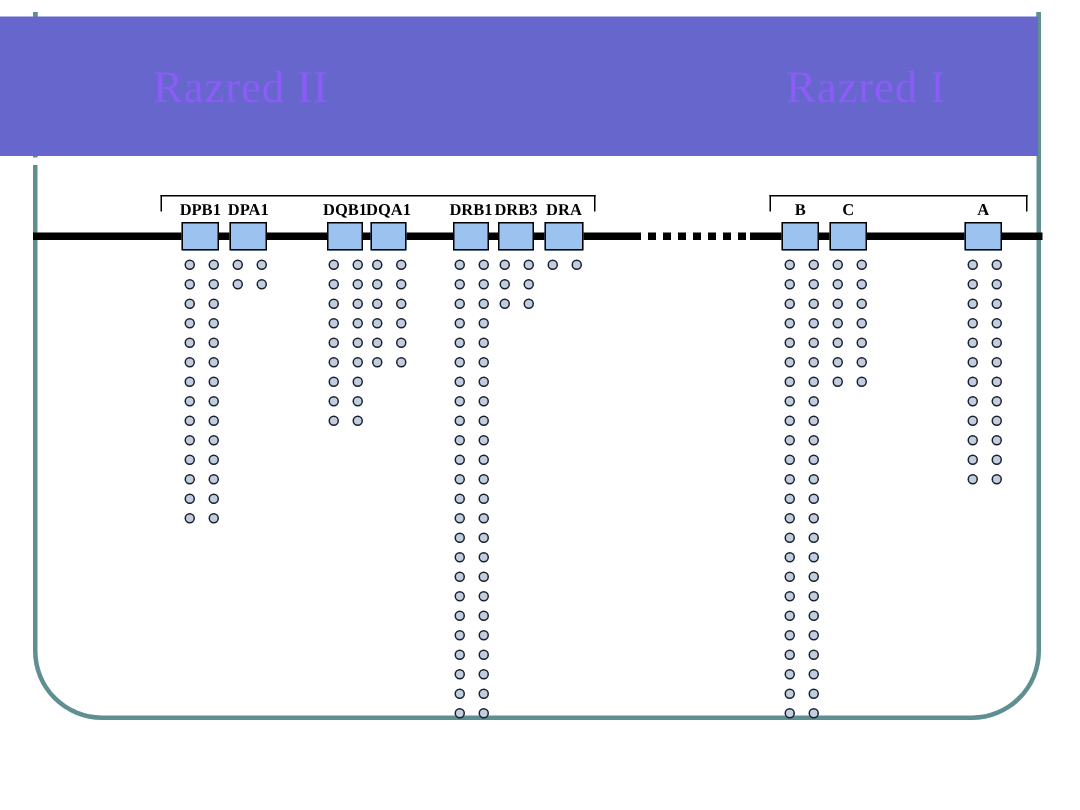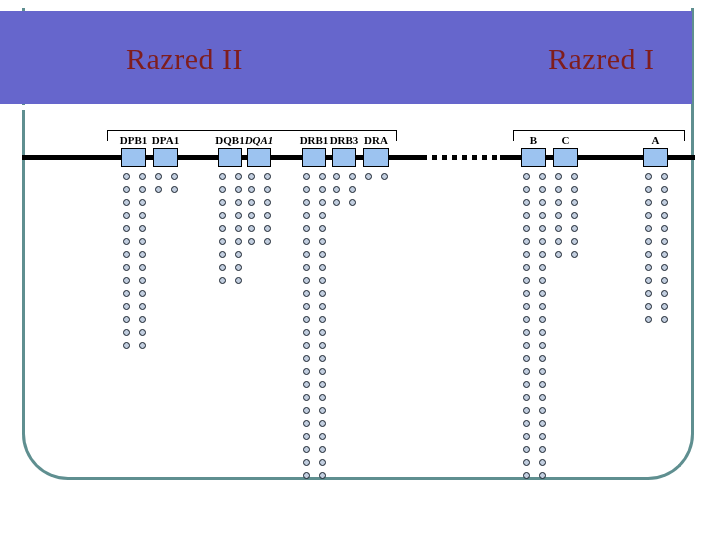--- a/index.html
+++ b/index.html
@@ -57,27 +57,26 @@
   #title-rule {
     position: absolute;
     left: 0;
     top: 94px;
     width: 640px;
     height: 5px;
     background: #ffffff;
   }
   .title-text {
     position: absolute;
-    color: #7f1d1d;
+    color: #8b5cf6;
     font-family: "Liberation Serif", serif;
     font-size: 30px;
     font-weight: normal;
     white-space: nowrap;
     letter-spacing: 0.5px;
-    margin-left: 24px;
   }
   #title-left  { left: 102px; top: 42px; }
   #title-right { left: 524px; top: 42px; }
 
   
   #map-layer {
     position: absolute;
     left: 0;
     top: 0;
     width: 720px;
@@ -178,21 +177,21 @@
       <div class="gene-box" style="left: 332px; width: 24px;"></div>
       <div class="gene-box" style="left: 363px; width: 26px;"></div>
       <div class="gene-box" style="left: 521px; width: 25px;"></div>
       <div class="gene-box" style="left: 553px; width: 25px;"></div>
       <div class="gene-box" style="left: 643px; width: 25px;"></div>
     </div>
   <div id="gene-labels">
       <div class="gene-label" style="left: 111.5px; width: 44px; top: 134px;">DPB1</div>
       <div class="gene-label" style="left: 143.5px; width: 44px; top: 134px;">DPA1</div>
       <div class="gene-label" style="left: 208px; width: 44px; top: 134px;">DQB1</div>
-      <div class="gene-label" style="left: 237px; width: 44px; top: 134px; font-style: italic;">DQA1</div>
+      <div class="gene-label" style="left: 237px; width: 44px; top: 134px;">DQA1</div>
       <div class="gene-label" style="left: 292px; width: 44px; top: 134px;">DRB1</div>
       <div class="gene-label" style="left: 322px; width: 44px; top: 134px;">DRB3</div>
       <div class="gene-label" style="left: 354px; width: 44px; top: 134px;">DRA</div>
       <div class="gene-label" style="left: 511.5px; width: 44px; top: 134px;">B</div>
       <div class="gene-label" style="left: 543.5px; width: 44px; top: 134px;">C</div>
       <div class="gene-label" style="left: 633.5px; width: 44px; top: 134px;">A</div>
     </div>
   <div id="dot-columns">
       <div>
         <div class="dot" style="left: 122.5px; top: 173px;"></div>

